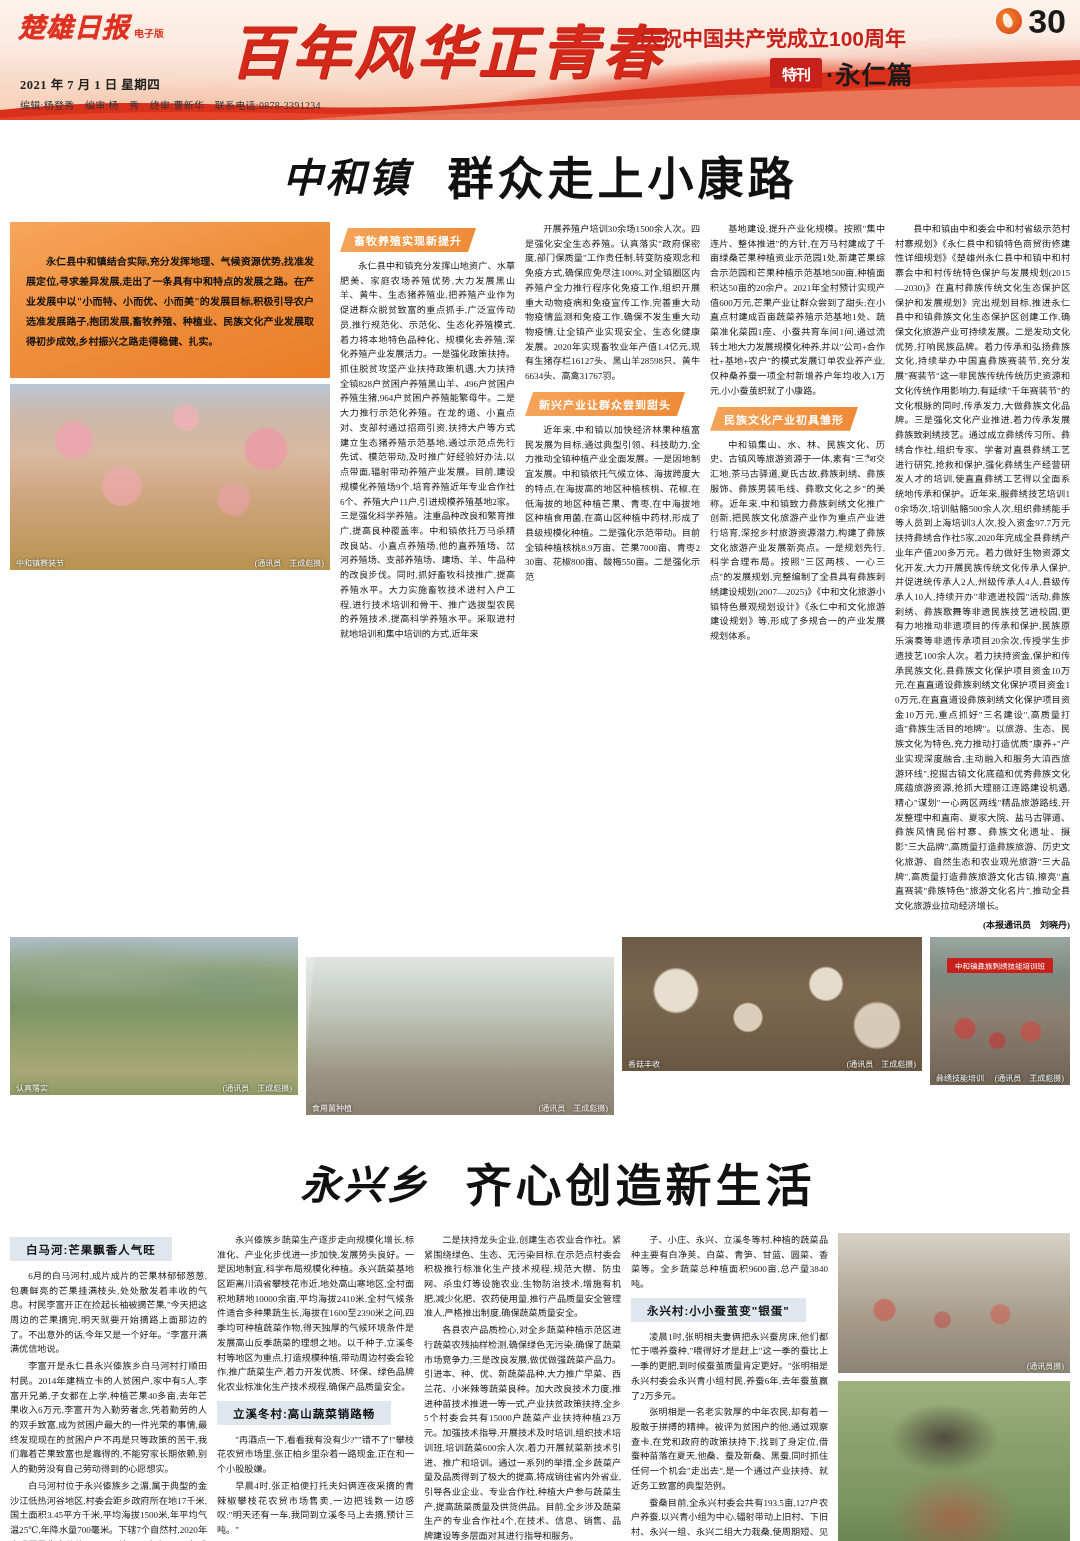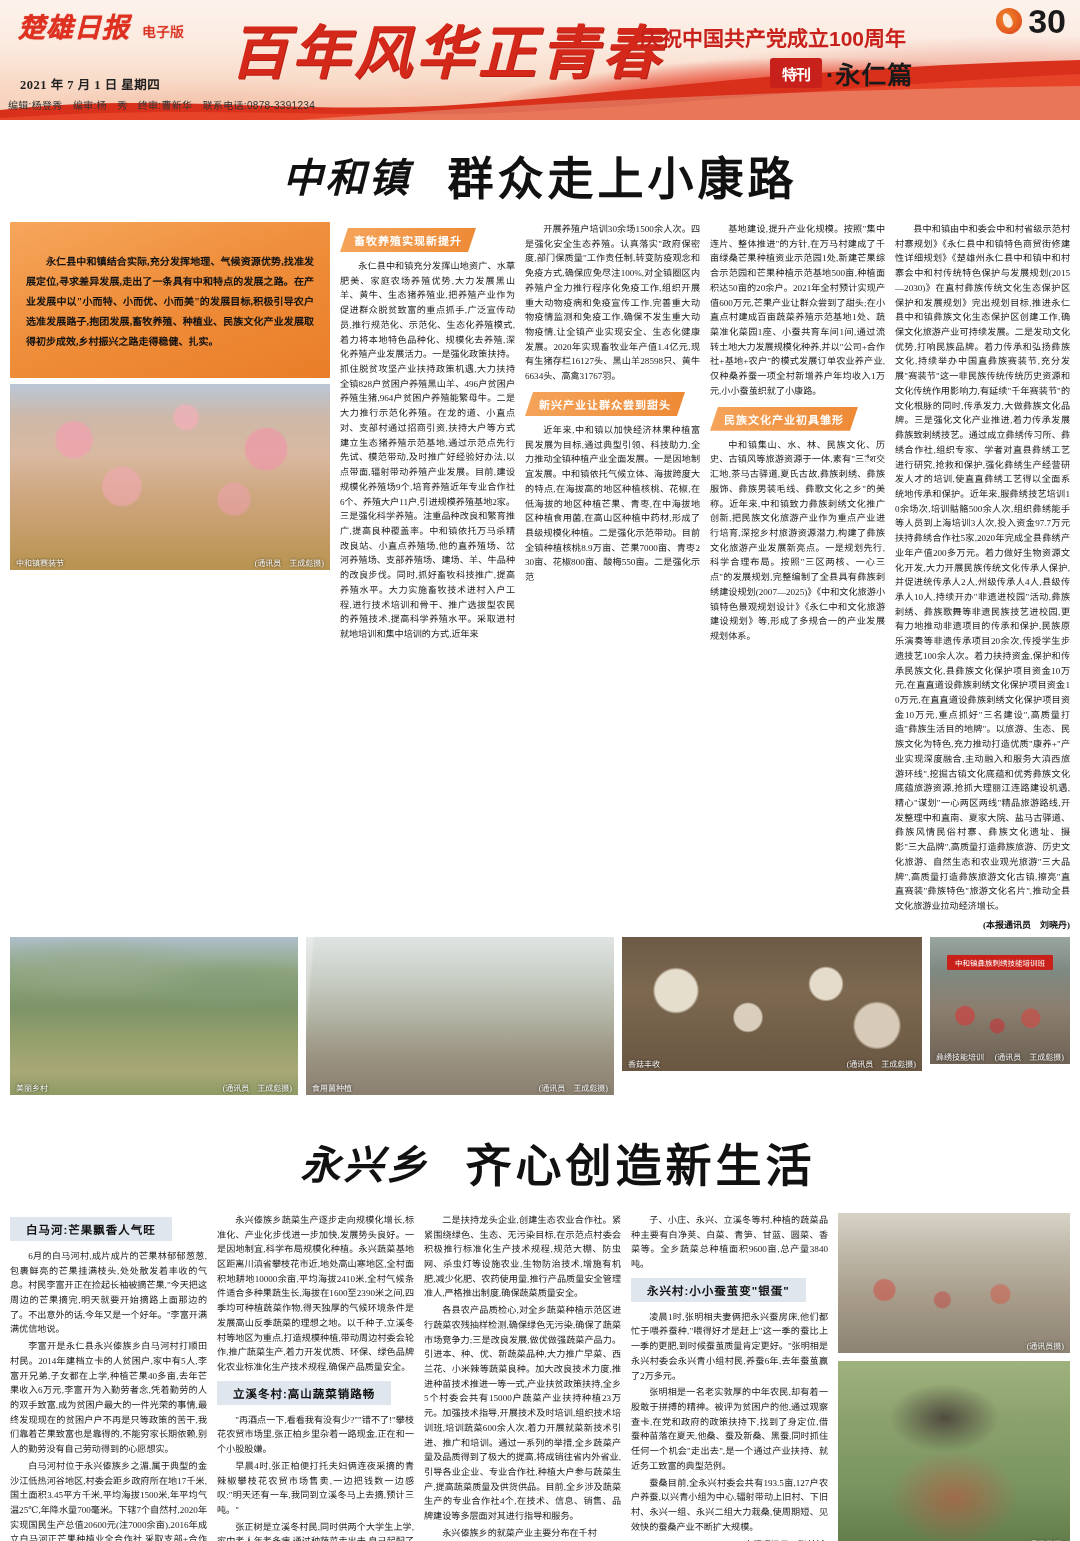--- a/index.html
+++ b/index.html
@@ -30,21 +30,21 @@
   .mh-wave{
     position:absolute;bottom:0;left:0;width:1080px;height:62px;
   }
   .mh-logo{
     position:absolute;left:18px;top:6px;width:180px;height:44px;
     color:#e03020;font-family:"Liberation Serif",serif;font-weight:bold;
     font-size:27px;letter-spacing:1px;
     font-style:italic;
     text-shadow:0 0 1px #c02010;
   }
-  .mh-logo small{font-size:14px;font-style:normal;font-weight:normal;letter-spacing:0;margin-left:12px;}
+  .mh-logo small{font-size:10px;font-style:normal;font-weight:normal;letter-spacing:0;margin-left:4px;}
   .mh-title{
     position:absolute;left:230px;top:6px;
     font-size:58px;font-weight:bold;color:#d4281b;
     font-family:"Liberation Serif",serif;font-style:italic;
     letter-spacing:4px;
     text-shadow:1px 1px 0 #b81c10;
     white-space:nowrap;
   }
   .mh-sub{
     position:absolute;left:640px;top:22px;
@@ -77,22 +77,22 @@
     background:#fff;opacity:.85;transform:rotate(-20deg);
   }
   .mh-pageno .num{
     font-size:34px;font-weight:bold;color:#1a1a1a;font-family:"Liberation Sans",sans-serif;line-height:1;
   }
   .mh-date{
     position:absolute;left:20px;top:74px;font-size:12.5px;color:#222;font-weight:bold;
     font-family:"Liberation Serif",serif;letter-spacing:.5px;white-space:nowrap;
   }
   .mh-credits{
-    position:absolute;left:8px;top:97px;font-size:10px;color:#333;
-    font-family:Liberation Sans, sans-serif;letter-spacing:.3px;white-space:nowrap;
+    position:absolute;left:20px;top:97px;font-size:10px;color:#333;
+    font-family:Liberation Serif, serif;letter-spacing:.3px;white-space:nowrap;
   }
 
   
   .headline{
     text-align:center;padding:22px 0 14px 0;position:relative;
   }
   .headline .hl-pre{
     font-size:40px;font-weight:bold;color:#111;font-style:italic;
     font-family:"Liberation Serif",serif;letter-spacing:3px;margin-right:36px;
     vertical-align:middle;
@@ -165,20 +165,21 @@
   .ph-village{
     background:
       radial-gradient(ellipse 60% 30% at 30% 20%, rgba(150,170,140,.8) 0%, rgba(150,170,140,0) 70%),
       radial-gradient(ellipse 50% 25% at 75% 30%, rgba(130,155,120,.7) 0%, rgba(130,155,120,0) 70%),
       linear-gradient(180deg,#aebfcb 0%,#8fa57f 22%,#7d9468 45%,#94a06c 65%,#a8a877 85%,#8e9a63 100%);
   }
   .ph-greenhouse{
     background:
       linear-gradient(95deg, rgba(255,255,255,.25) 0 2%, rgba(255,255,255,0) 3%) ,
       linear-gradient(180deg,#dfe4e2 0%,#c9cfc7 25%,#b2b4a4 50%,#9b9382 75%,#8b8070 100%);
+    margin-top: 20px;
   }
   .ph-mushroom{
     background:
       radial-gradient(circle at 18% 40%, rgba(235,228,212,.95) 0 8%, rgba(235,228,212,0) 9%),
       radial-gradient(circle at 42% 60%, rgba(228,218,200,.9) 0 7%, rgba(228,218,200,0) 8%),
       radial-gradient(circle at 68% 35%, rgba(240,232,216,.9) 0 7%, rgba(240,232,216,0) 8%),
       radial-gradient(circle at 85% 66%, rgba(226,214,196,.9) 0 8%, rgba(226,214,196,0) 9%),
       linear-gradient(180deg,#6d5a47 0%,#7d6950 40%,#6a5742 100%);
   }
   .ph-ceremony{
@@ -292,37 +293,37 @@
       <div class="col-text">
         <p>县中和镇由中和委会中和村省级示范村村寨规划》《永仁县中和镇特色商贸街修建性详细规划》《楚雄州永仁县中和镇中和村寨会中和村传统特色保护与发展规划(2015—2030)》在直村彝族传统文化生态保护区保护和发展规划》完出规划目标,推进永仁县中和镇彝族文化生态保护区创建工作,确保文化旅游产业可持续发展。二是发动文化优势,打响民族品牌。着力传承和弘扬彝族文化,持续举办中国直彝族赛装节,充分发展"赛装节"这一非民族传统传统历史资源和文化传统作用影响力,有延续"千年赛装节"的文化根脉的同时,传承发力,大做彝族文化品牌。三是强化文化产业推进,着力传承发展彝族致刺绣技艺。通过成立彝绣传习所、彝绣合作社,组织专家、学者对直县彝绣工艺进行研究,抢救和保护,强化彝绣生产经营研发人才的培训,使直直彝绣工艺得以全面系统地传承和保护。近年来,服彝绣技艺培训10余场次,培训骷骼500余人次,组织彝绣能手等人员到上海培训3人次,投入资金97.7万元扶持彝绣合作社5家,2020年完成全县彝绣产业年产值200多万元。着力做好生物资源文化开发,大力开展民族传统文化传承人保护,并促进统传承人2人,州级传承人4人,县级传承人10人,持续开办"非遗进校园"活动,彝族刺绣、彝族歌舞等非遗民族技艺进校园,更有力地推动非遗项目的传承和保护,民族原乐演奏等非遗传承项目20余次,传授学生步遗技艺100余人次。着力扶持资金,保护和传承民族文化,县彝族文化保护项目资金10万元,在直直道设彝族刺绣文化保护项目资金10万元,在直直道设彝族刺绣文化保护项目资金10万元,重点抓好"三名建设",高质量打造"彝族生活目的地牌"。以旅游、生态、民族文化为特色,充力推动打造优质"康养+"产业实现深度融合,主动融入和服务大滇西旅游环线",挖掘古镇文化底蕴和优秀彝族文化底蕴旅游资源,抢抓大理丽江连路建设机遇,精心"谋划"一心两区两线"精品旅游路线,开发整理中和直南、夏家大院、盐马古驿道、彝族风情民俗村寨、彝族文化遗址、摄影"三大品牌",高质量打造彝族旅游、历史文化旅游、自然生态和农业观光旅游"三大品牌",高质量打造彝族旅游文化古镇,擦亮"直直赛装"彝族特色"旅游文化名片",推动全县文化旅游业拉动经济增长。</p>
       </div>
       <div class="byline">(本报通讯员　刘晓丹)</div>
     </div>
   </div>
 
   <div style="display:flex;gap:8px;padding:6px 10px 0 10px;">
     <div class="photo ph-village" style="flex:0 0 288px;height:158px;">
       <div class="cap">
-        <span class="c-l">美丽乡村</span>
+        <span class="c-l">认真落实</span>
         <span class="c-r">(通讯员　王成彪摄)</span>
       </div>
     </div>
     <div class="photo ph-greenhouse" style="flex:0 0 308px;height:158px;">
       <div class="cap">
         <span class="c-l">食用菌种植</span>
         <span class="c-r">(通讯员　王成彪摄)</span>
       </div>
     </div>
     <div class="photo ph-mushroom" style="flex:0 0 300px;height:134px;">
       <div class="cap">
         <span class="c-l">香菇丰收</span>
         <span class="c-r">(通讯员　王成彪摄)</span>
       </div>
     </div>
-    <div class="photo ph-ceremony" style="flex:1;height:127px;">
+    <div class="photo ph-ceremony" style="flex:1;height:148px;">
       <div class="ph-banner">中和镇彝族刺绣技能培训班</div>
       <div class="cap">
         <span class="c-l">彝绣技能培训</span>
         <span class="c-r">(通讯员　王成彪摄)</span>
       </div>
     </div>
   </div>
 
   <div class="headline" style="padding-top:34px;padding-bottom:18px;padding-left:36px;">
     <span class="hl-pre">永兴乡</span><span class="hl-main">齐心创造新生活</span>

